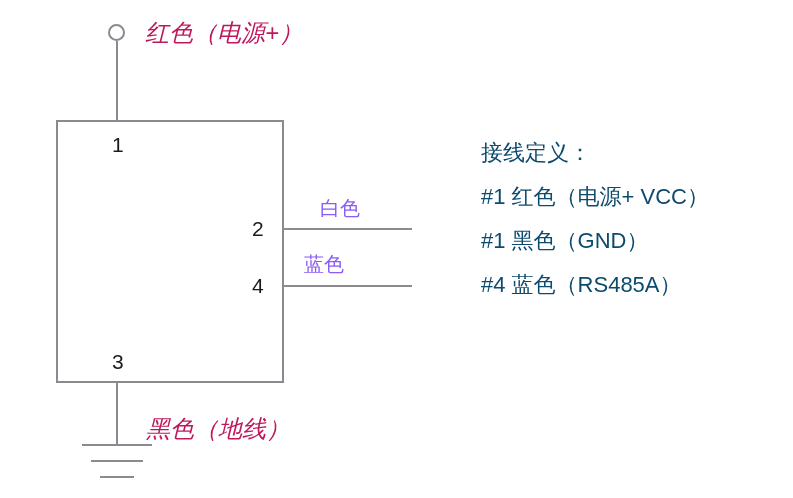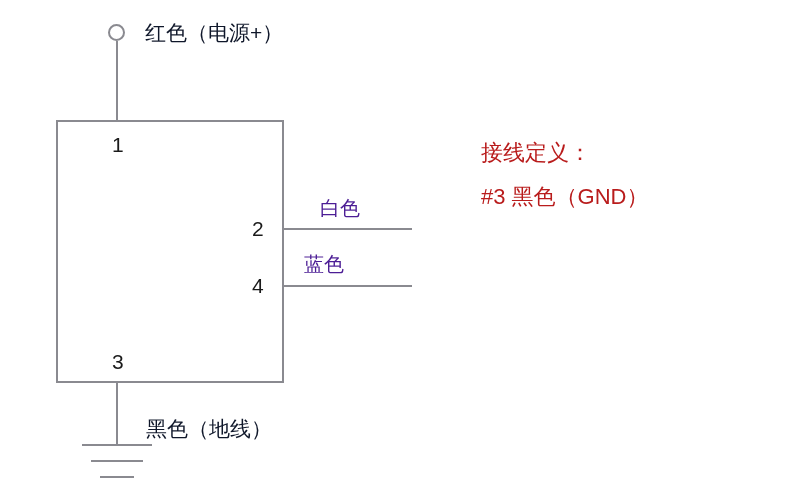--- a/index.html
+++ b/index.html
@@ -56,38 +56,39 @@
   
   .pin-label {
     position: absolute;
     color: #1a1a1a;
     font-size: 21px;
     line-height: 21px;
     white-space: nowrap;
   }
   .wire-label {
     position: absolute;
-    color: #4c1d95;
+    color: #8b5cf6;
     font-size: 20px;
     line-height: 20px;
     white-space: nowrap;
   }
   .node-label {
     position: absolute;
-    color: #0f172a;
-    font-size: 21px;
+    color: #be185d;
+    font-size: 24px;
     line-height: 21px;
     white-space: nowrap;
+    font-style: italic;
   }
 
   .legend {
     position: absolute;
     left: 481px;
     top: 131px;
-    color: #b91c1c;
+    color: #0c4a6e;
   }
   .legend-title {
     font-size: 22px;
     line-height: 44px;
     white-space: nowrap;
   }
   .legend-line {
     font-size: 22px;
     line-height: 44px;
     white-space: nowrap;
@@ -117,16 +118,18 @@
 
   <div class="wire wire-v" style="left:116px; top:383px; height:62px;"></div>
   <div class="node-label" style="left:146px; top:396px;margin-top:22px;">黑色（地线）</div>
 
   <div class="ground-bar" style="left:82px; top:444px; width:70px;"></div>
   <div class="ground-bar" style="left:91px; top:460px; width:52px;"></div>
   <div class="ground-bar" style="left:100px; top:476px; width:34px;"></div>
 
   <div class="legend">
     <div class="legend-title">接线定义：</div>
-    <div class="legend-line">#3 黑色（GND）</div>
+    <div class="legend-line">#1 红色（电源+ VCC）</div>
+    <div class="legend-line">#1 黑色（GND）</div>
+    <div class="legend-line">#4 蓝色（RS485A）</div>
   </div>
 
 </div>
 
 </body></html>

